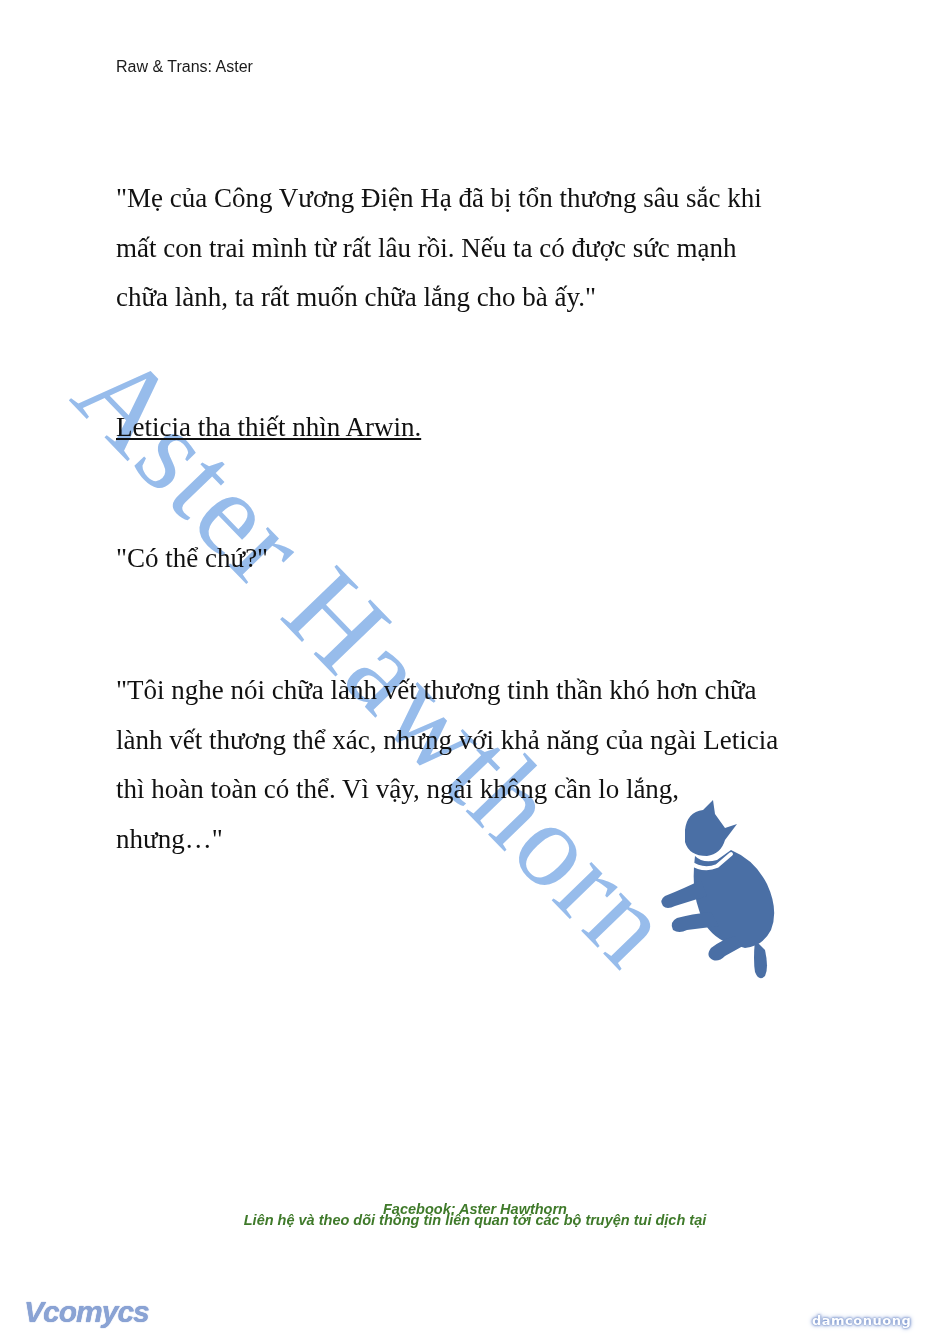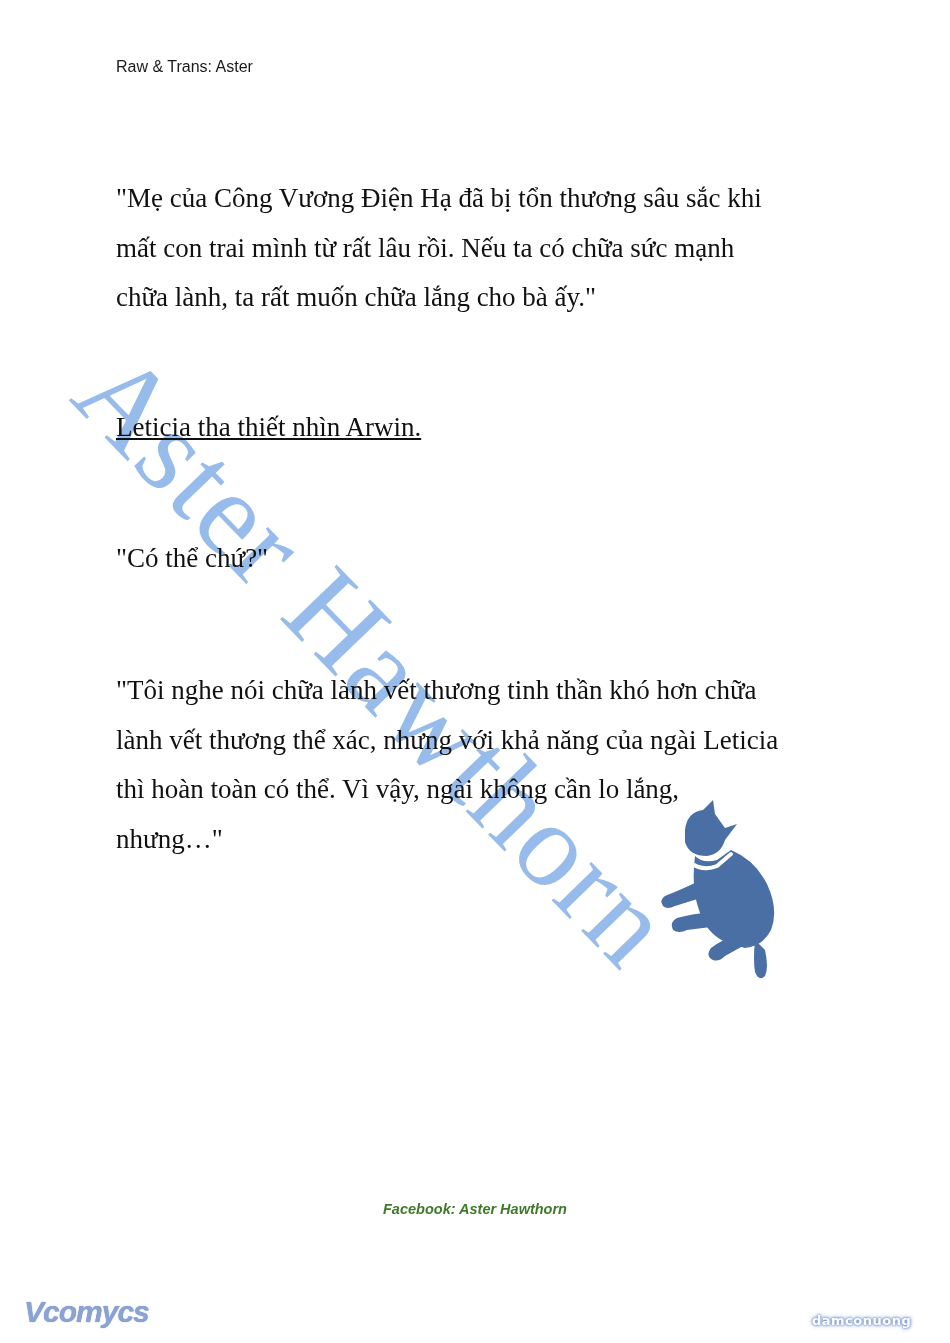--- a/index.html
+++ b/index.html
@@ -46,21 +46,21 @@
 <body>
 
 <div class="page">
 
   <div class="header-credit">Raw &amp; Trans: Aster</div>
 
   <div class="watermark">Aster Hawthorn</div>
 
   <div class="para" style="top:174px;">
     <span class="line">"Mẹ của Công Vương Điện Hạ đã bị tổn thương sâu sắc khi</span>
-    <span class="line">mất con trai mình từ rất lâu rồi. Nếu ta có chữa sức mạnh</span>
+    <span class="line">mất con trai mình từ rất lâu rồi. Nếu ta có được sức mạnh</span>
     <span class="line">chữa lành, ta rất muốn chữa lắng cho bà ấy."</span>
   </div>
 
   <div class="para" style="top:403px;text-decoration:underline;">
     <span class="line">Leticia tha thiết nhìn Arwin.</span>
   </div>
 
   <div class="para" style="top:534px;">
     <span class="line">"Có thể chứ?"</span>
   </div>
@@ -85,18 +85,19 @@
       <path d="M56 112 Q36 114 22 118 Q14 122 18 130 Q24 134 32 130 L64 126 Z"></path>
 
       <path d="M80 136 Q66 140 56 148 Q50 156 58 160 Q64 162 70 156 L88 146 Z"></path>
 
       <path d="M100 140 Q98 160 100 172 Q104 182 110 176 Q114 168 110 150 Z"></path>
     </g>
 
     <path d="M34 62 Q48 72 62 66 L76 54" fill="none" stroke="#ffffff" stroke-width="4" stroke-linecap="round"></path>
   </svg>
 
+  <div class="footer-note" style="top:1212px;">Liên hệ và theo dõi thông tin liên quan tới các bộ truyện tui dịch tại</div>
   <div class="footer-note" style="top:1201px;">Facebook: Aster Hawthorn</div>
 
   <div class="logo-left">Vcomycs</div>
   <div class="logo-right">damconuong</div>
 
 </div>
 
 </body></html>

